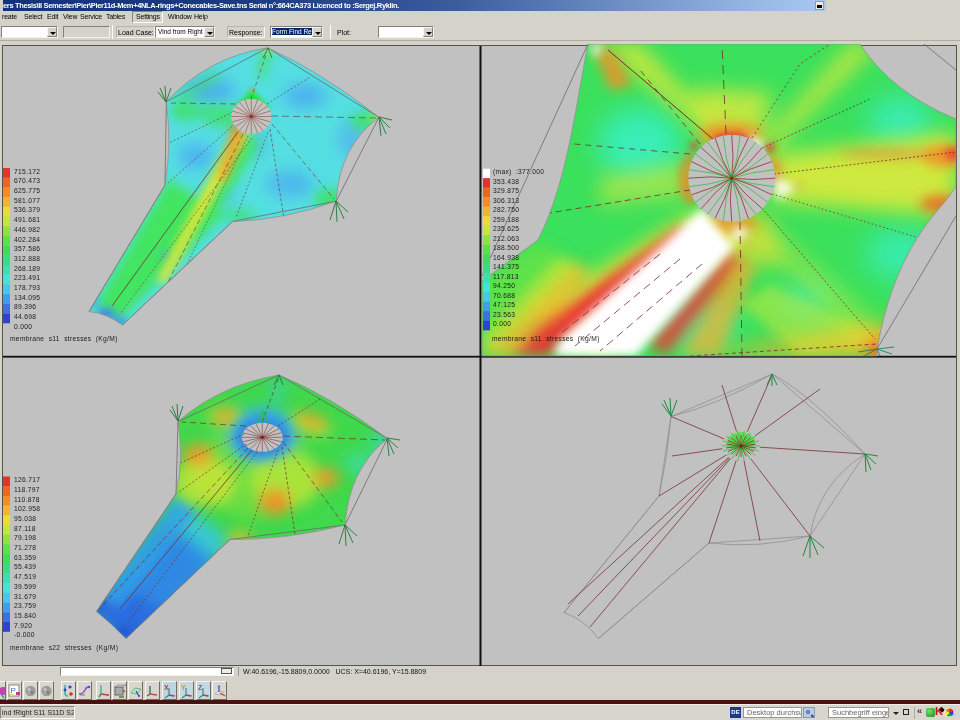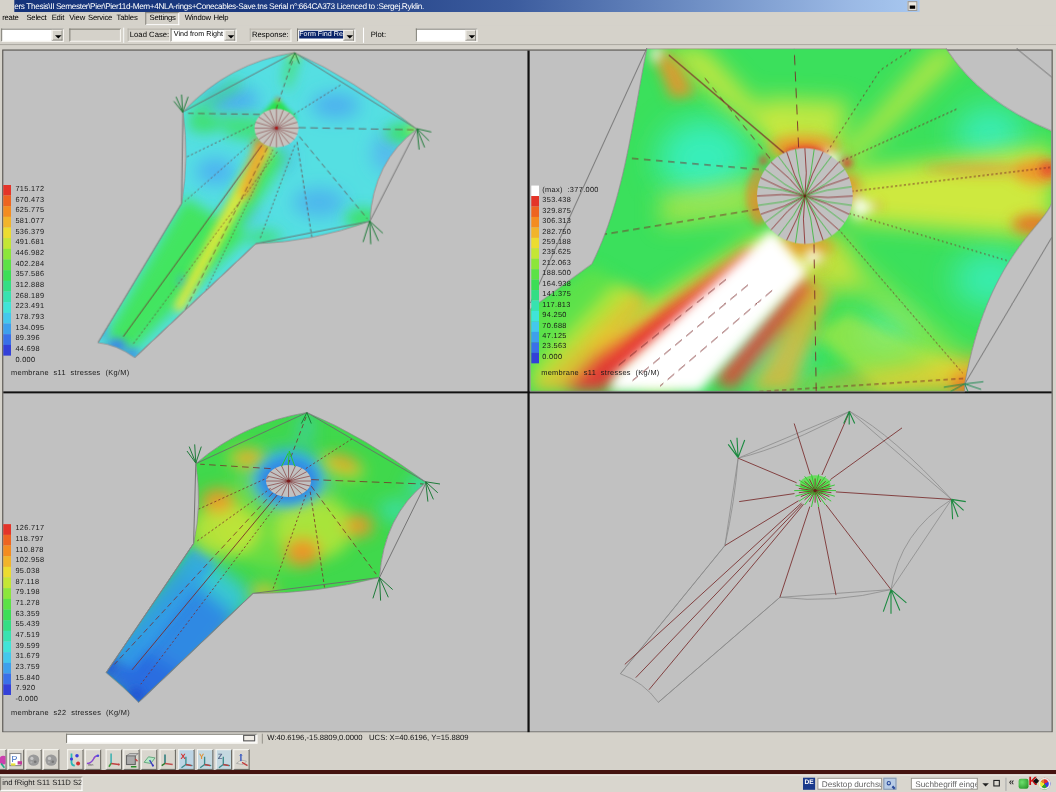--- a/index.html
+++ b/index.html
@@ -1,16 +1,16 @@
 <!DOCTYPE html>
 <html><head><meta charset="utf-8"><style>
 html,body{margin:0;padding:0;width:960px;height:720px;overflow:hidden;background:#d5d2ca;}
 *{box-sizing:border-box;}
 #page{position:relative;width:960px;height:720px;font-family:"Liberation Sans",sans-serif;}
-#title{position:absolute;left:13px;top:0;width:823px;height:11px;background:linear-gradient(to right,#15337a 0%,#1c3a80 30%,#3c5c9e 55%,#6e8ec4 75%,#9ab8e4 92%,#a8c8f0 100%);color:#fff;font-size:7.5px;letter-spacing:-0.35px;font-weight:normal;line-height:11px;white-space:nowrap;overflow:hidden;}
+#title{position:absolute;left:3px;top:0;width:823px;height:11px;background:linear-gradient(to right,#15337a 0%,#1c3a80 30%,#3c5c9e 55%,#6e8ec4 75%,#9ab8e4 92%,#a8c8f0 100%);color:#fff;font-size:7.5px;letter-spacing:-0.35px;font-weight:bold;line-height:11px;white-space:nowrap;overflow:hidden;}
 #titbtn{position:absolute;right:2px;top:1px;width:9px;height:9px;background:#ece9e2;border:1px solid #999;}
 #titbtn div{position:absolute;left:1px;bottom:1px;width:5px;height:3px;background:#000;}
 #menubar{position:absolute;left:0;top:11px;width:960px;height:12px;background:#d5d2ca;font-size:7px;letter-spacing:-0.2px;color:#000;}
 #menubar span{position:absolute;top:0px;line-height:12px;}
 #settingsbox{position:absolute;left:132px;top:0px;width:31px;height:12px;border:1px solid;border-color:#8a877f #fff #fff #8a877f;}
 #toolbar{position:absolute;left:0;top:23px;width:960px;height:18px;background:#d5d2ca;border-bottom:1px solid #aeaba3;}
 .combo{position:absolute;top:3px;height:12px;background:#fff;border:1px solid;border-color:#828078 #f5f3ee #f5f3ee #828078;font-size:6.5px;line-height:10px;color:#000;white-space:nowrap;overflow:hidden;}
 .combo .arr{position:absolute;right:0;top:0;width:10px;height:10px;background:#d5d2ca;border:1px solid;border-color:#f5f3ee #828078 #828078 #f5f3ee;}
 .combo .arr:after{content:"";position:absolute;left:2px;top:4px;border:3px solid transparent;border-top-color:#000;}
 .lbl{position:absolute;top:3px;height:12px;font-size:7px;line-height:11px;color:#000;padding-left:1px;white-space:nowrap;overflow:hidden;border:1px solid;border-color:#b8b5ad #f5f3ee #f5f3ee #b8b5ad;}

